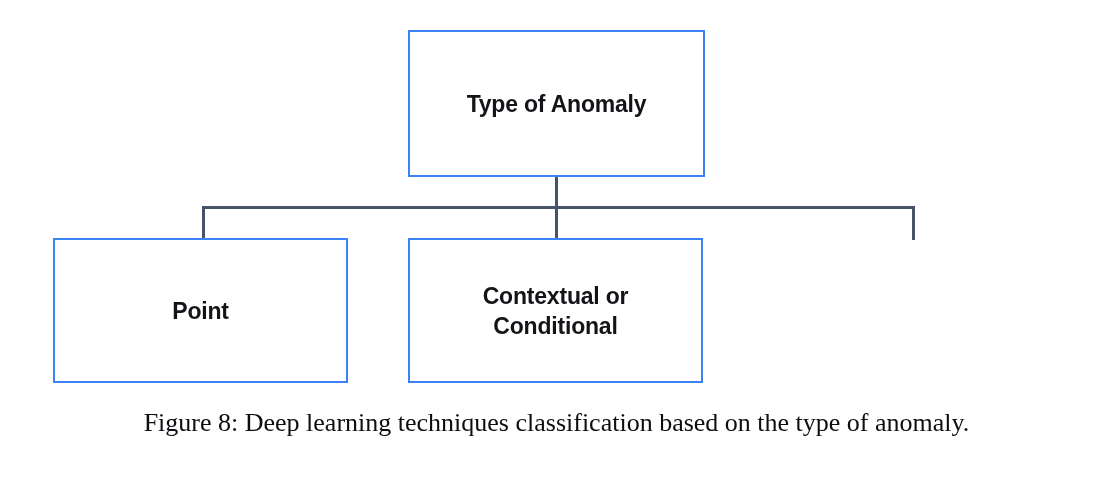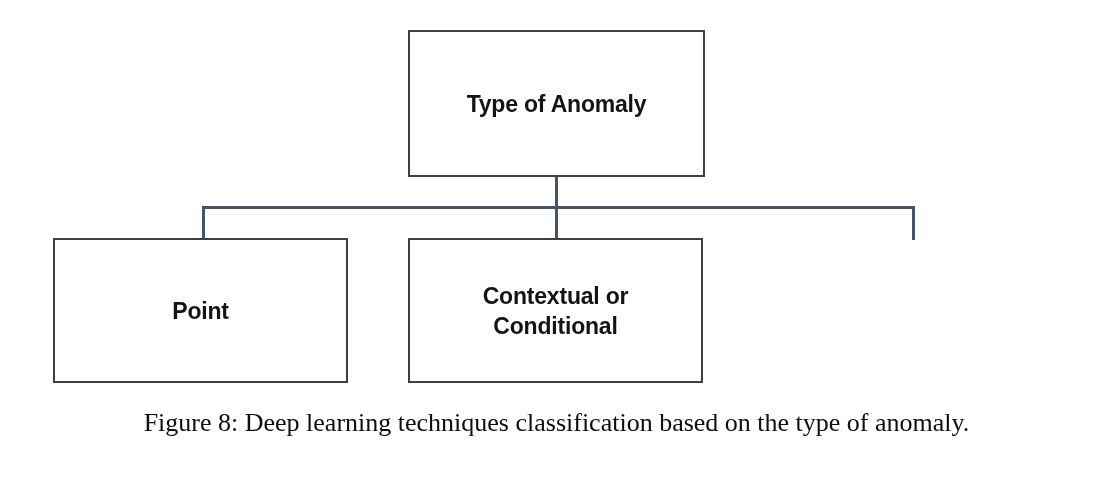--- a/index.html
+++ b/index.html
@@ -22,21 +22,21 @@
     top: 0;
     width: 1113px;
     height: 477px;
   }
 
   
   .node-box {
     position: absolute;
     box-sizing: border-box;
     background: #ffffff;
-    border: 2px solid #404040;
+    border: 2px solid #3b82f6;
     display: flex;
     align-items: center;
     justify-content: center;
     text-align: center;
   }
   .node-label {
     font-family: "Liberation Sans", sans-serif;
     font-weight: 700;
     font-size: 23px;
     line-height: 30px;

